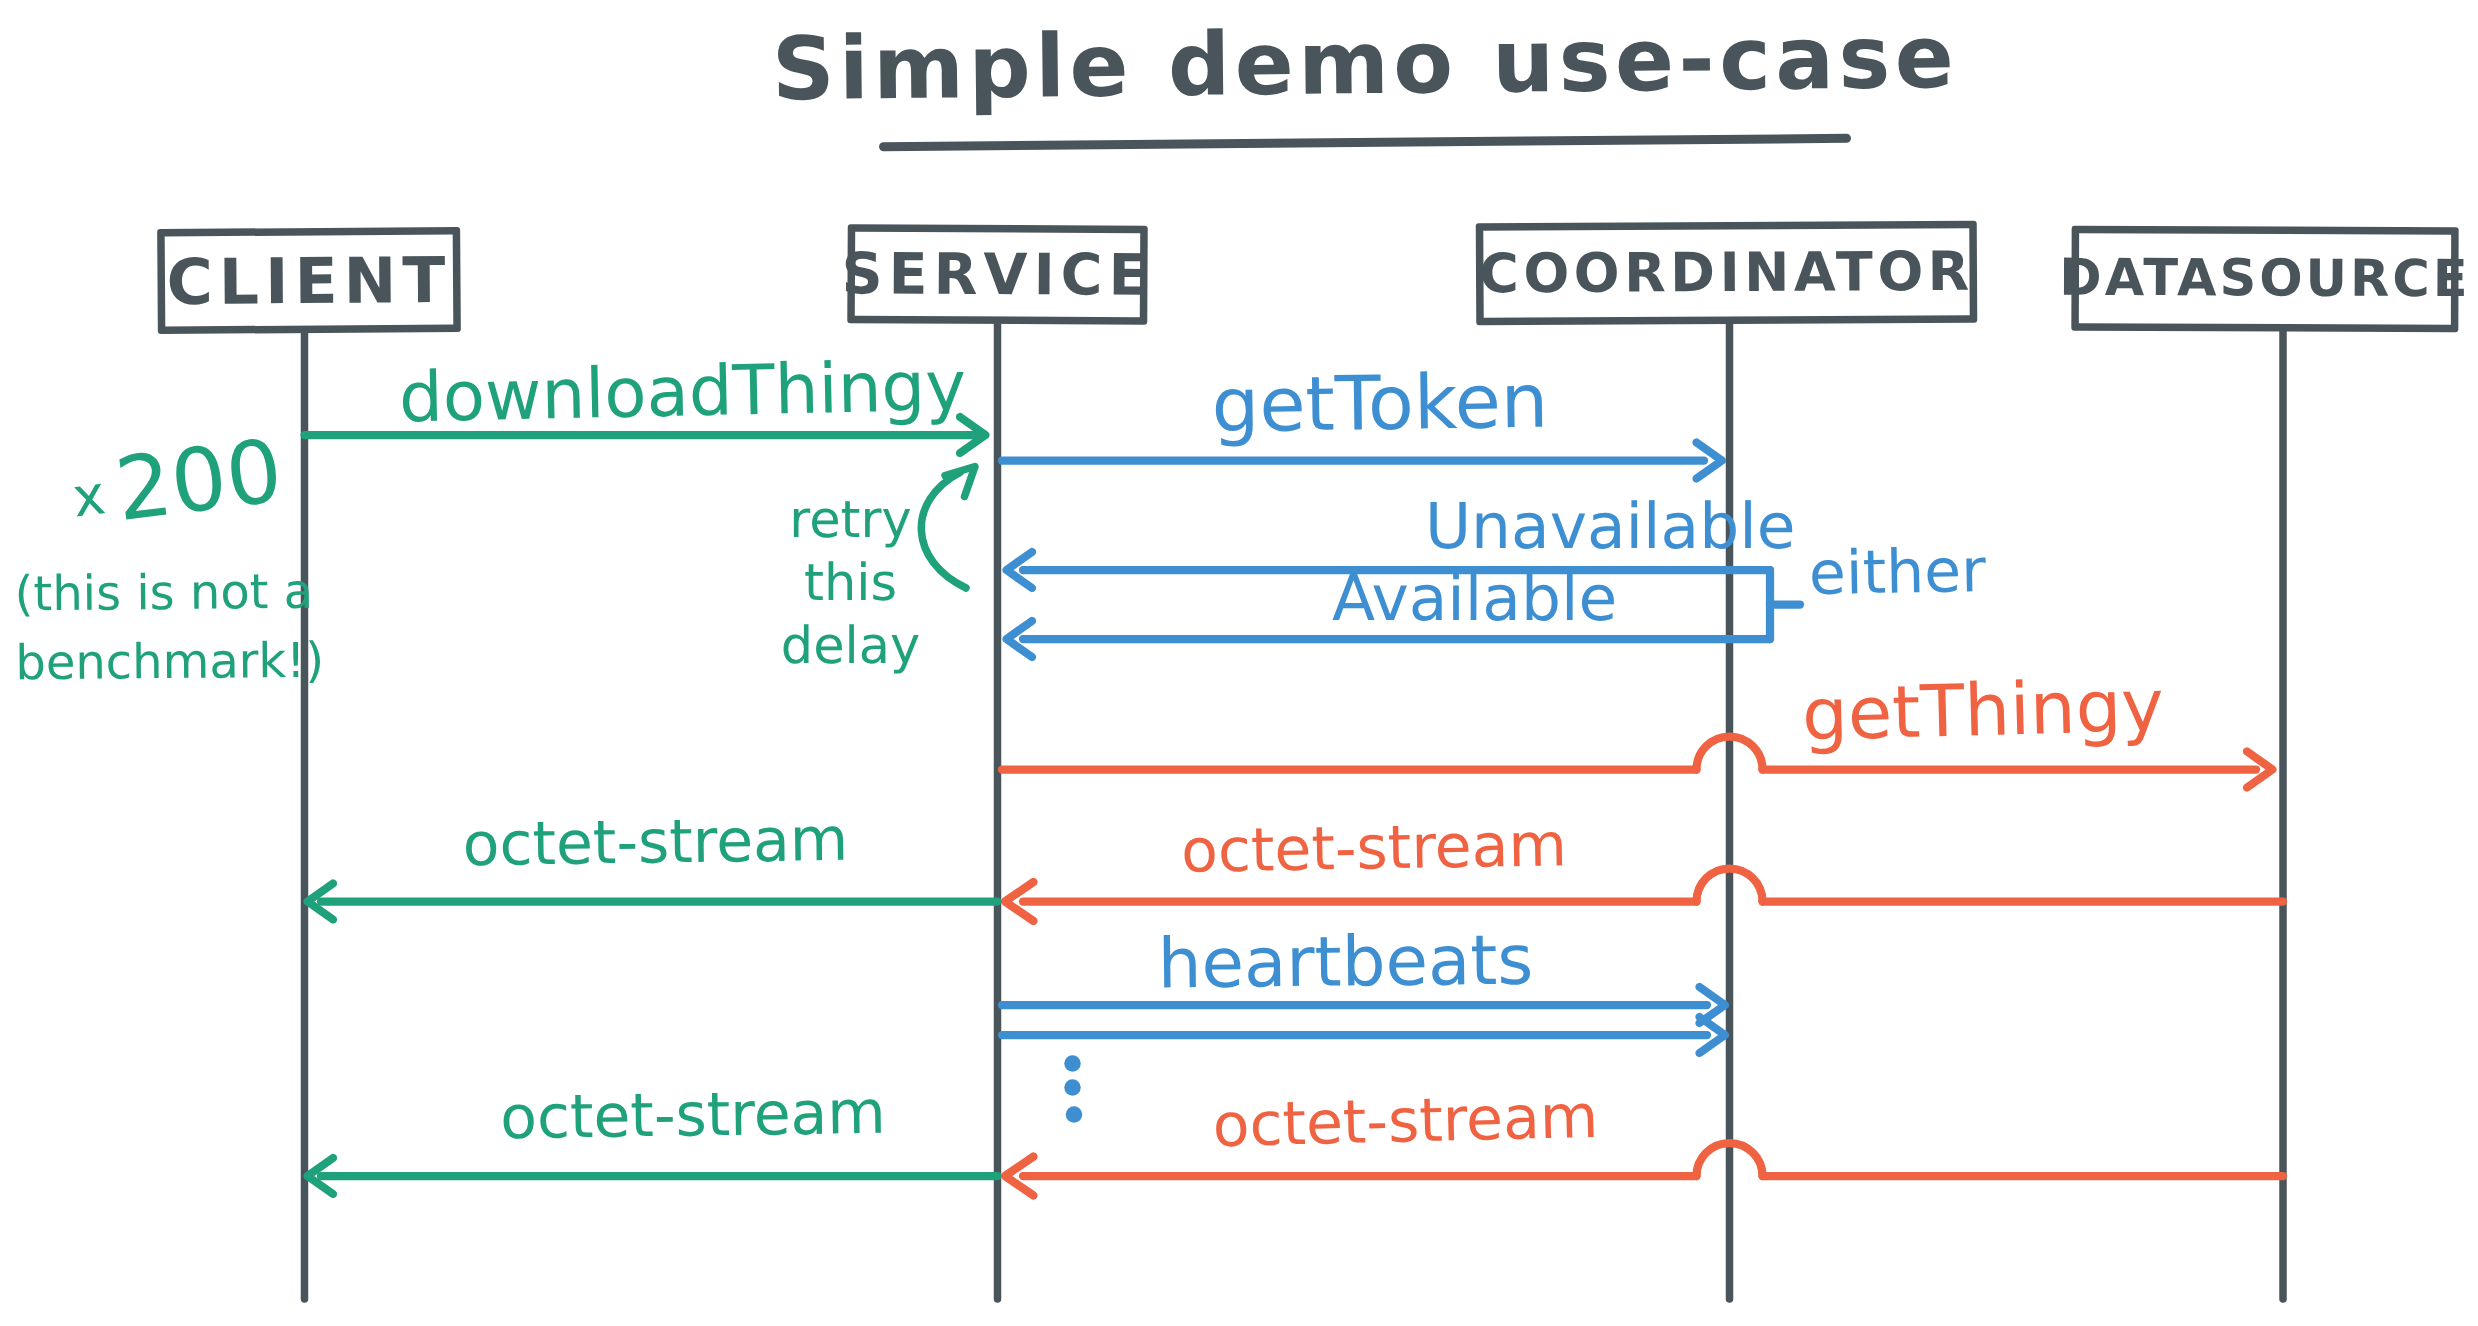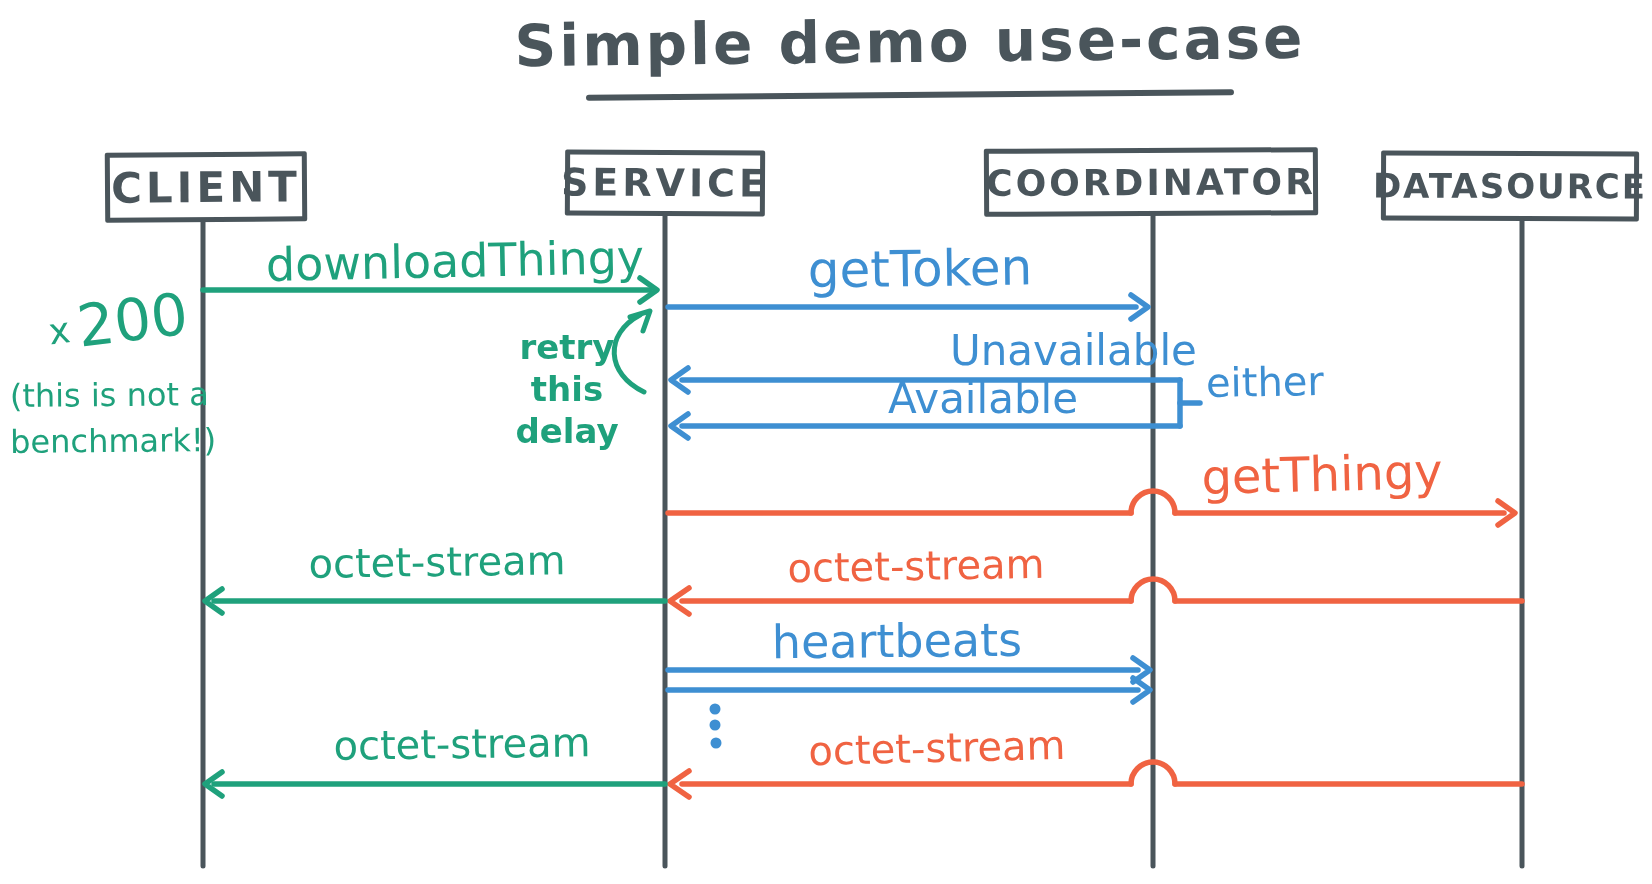--- a/index.html
+++ b/index.html
@@ -29,21 +29,21 @@
 
   svg.layer{position:absolute;left:0;top:0;width:1652px;height:884px;}
 
   .lbl{position:absolute;white-space:nowrap;line-height:1;}
   .lbl-downloadthingy{left:455px;top:238px;font-size:46px;color:#1fa17c;transform:translateX(-50%) rotate(-1.2deg);}
   .lbl-gettoken{left:920px;top:244px;font-size:50px;color:#3e8fd2;transform:translateX(-50%) rotate(-0.8deg);}
   .lbl-unavailable{left:918px;top:330px;font-size:42px;color:#3e8fd2;margin-left:32px;}
   .lbl-available{left:888px;top:378px;font-size:42px;color:#3e8fd2;}
   .lbl-either{left:1206px;top:362px;font-size:40px;color:#3e8fd2;transform:rotate(-1deg);}
   .lbl-retry{left:567px;top:330px;font-size:34px;color:#1fa17c;text-align:center;transform:translateX(-50%);}
-  .lbl-retry div{margin-bottom:8px;font-weight:bold;}
+  .lbl-retry div{margin-bottom:8px;}
   .lbl-getthingy{left:1322px;top:450px;font-size:48px;color:#f06342;transform:translateX(-50%) rotate(-1.5deg);}
   .lbl-octet-o1{left:916px;top:546px;font-size:40px;color:#f06342;transform:translateX(-50%) rotate(-1deg);}
   .lbl-octet-g1{left:437px;top:542px;font-size:40px;color:#1fa17c;transform:translateX(-50%) rotate(-0.8deg);}
   .lbl-heartbeats{left:897px;top:618px;font-size:46px;color:#3e8fd2;transform:translateX(-50%) rotate(-0.6deg);}
   .lbl-octet-o2{left:937px;top:728px;font-size:40px;color:#f06342;transform:translateX(-50%) rotate(-1.4deg);}
   .lbl-octet-g2{left:462px;top:724px;font-size:40px;color:#1fa17c;transform:translateX(-50%) rotate(-0.8deg);}
 
   .multiplier{position:absolute;left:48px;top:288px;color:#1fa17c;transform:rotate(-7deg);white-space:nowrap;}
   .multiplier .x{font-size:36px;vertical-align:6px;margin-right:8px;}
   .multiplier .n{font-size:58px;}

